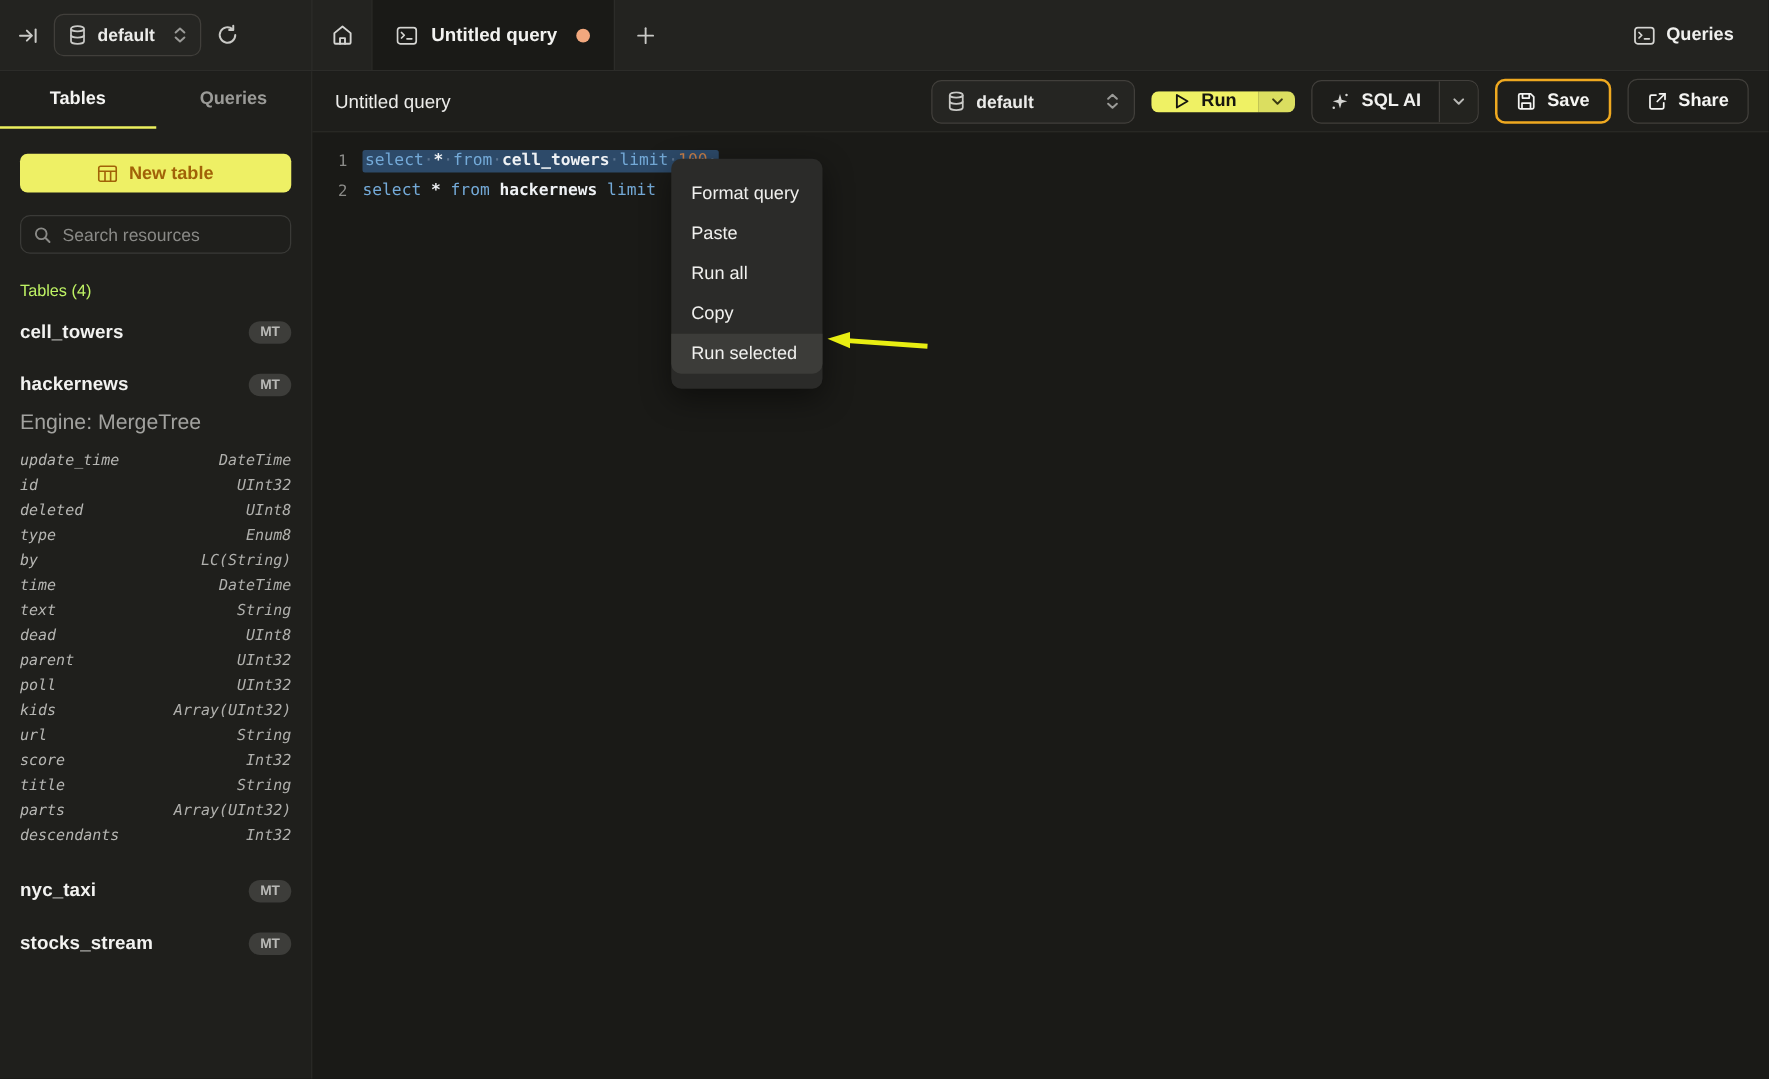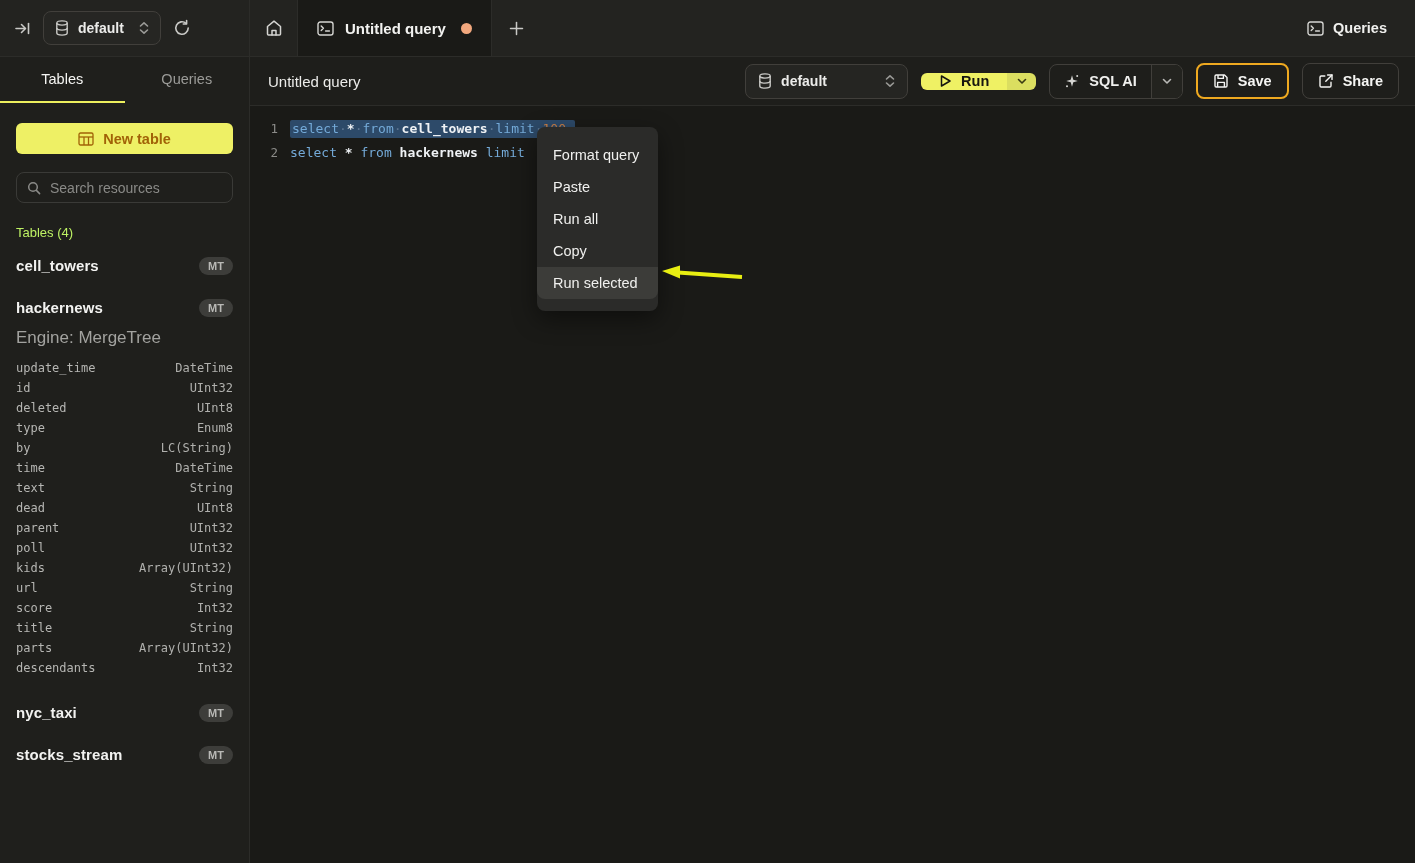--- a/index.html
+++ b/index.html
@@ -19,35 +19,35 @@
   .tab-add { width:49px; display:flex; align-items:center; justify-content:center; color:#c9c9c6; font-size:20px; cursor:pointer; }
   .topbar-spacer { flex:1; }
   .queries-btn { display:flex; align-items:center; gap:9px; padding-right:28px; color:#f0f0ee; font-size:14.5px; font-weight:600; cursor:pointer; }
 
   
   .app-body { flex:1; display:flex; min-height:0; }
 
   
   .sidebar { width:250px; flex:none; background:#1f1f1c; border-right:1px solid #2c2c29; display:flex; flex-direction:column; overflow:hidden; }
   .sidebar-tabs { height:46px; flex:none; display:flex; }
-  .stab { flex:1; display:flex; align-items:center; justify-content:center; font-size:14.5px; font-weight:400; color:#9b9b98; cursor:pointer; border-bottom:2px solid transparent; }
+  .stab { flex:1; display:flex; align-items:center; justify-content:center; font-size:14.5px; font-weight:700; color:#9b9b98; cursor:pointer; border-bottom:2px solid transparent; }
   .stab.active { color:#f5f5f3; border-bottom-color:#ecef5e; }
   .newtable-wrap { padding:20px 16px 0; }
   .newtable-btn { width:100%; height:31px; display:flex; align-items:center; justify-content:center; gap:9px; background:#eef065; color:#a16207; border:none; border-radius:6px; font-size:14.5px; font-weight:600; font-family:inherit; cursor:pointer; }
   .search-wrap { padding:18px 16px 0; }
   .search-box { display:flex; align-items:center; gap:9px; height:31px; border:1px solid #3a3a37; border-radius:8px; padding:0 10px; color:#8a8a87; }
   .search-box input { flex:1; background:transparent; border:none; outline:none; color:#d8d8d5; font-size:14px; font-family:inherit; }
   .search-box input::placeholder { color:#8a8a87; }
   .resources { flex:1; overflow:hidden; padding:22px 16px 0; }
   .section-label { font-size:13px; color:#bef264; margin-bottom:6px; }
   .table-row { display:flex; align-items:center; justify-content:space-between; height:33px; margin-top:9px; cursor:pointer; }
   .table-name { font-size:15px; font-weight:600; color:#f2f2f0; letter-spacing:.1px; }
   .mt-badge { background:#3d3d3a; color:#b9b9b6; font-size:11px; font-weight:600; padding:3px 9px; border-radius:10px; }
   .engine-line { font-size:17px; color:#a2a29f; margin:4px 0 10px; }
-  .col-row { display:flex; justify-content:space-between; height:20px; align-items:center; font-family:"DejaVu Sans Mono",monospace; font-size:12px; color:#b6b6b3; }
+  .col-row { display:flex; justify-content:space-between; height:20px; align-items:center; font-family:"DejaVu Sans Mono",monospace; font-size:12px; color:#b6b6b3;font-style:italic; }
   .col-row .ctype { color:#b0b0ad; }
 
   
   .main { flex:1; display:flex; flex-direction:column; min-width:0; }
   .toolbar { height:49px; flex:none; display:flex; align-items:center; padding:0 16px; gap:13px; background:#1e1e1b; border-bottom:1px solid #2c2c29; }
   .qtitle { font-size:15px; color:#ececea; margin-right:auto; padding-left:2px; }
   .tb-select { display:flex; align-items:center; gap:9px; height:35px; min-width:163px; padding:0 12px; border:1px solid #413f3b; border-radius:8px; background:#252522; font-size:14px; font-weight:600; color:#ececea; cursor:pointer; }
   .tb-select .grow { flex:1; }
   .run-split { display:flex; height:17px; border-radius:6px; overflow:hidden; cursor:pointer; }
   .run-main { display:flex; align-items:center; gap:9px; padding:0 18px; background:#eff164; color:#16160f; font-size:14.5px; font-weight:600; }

